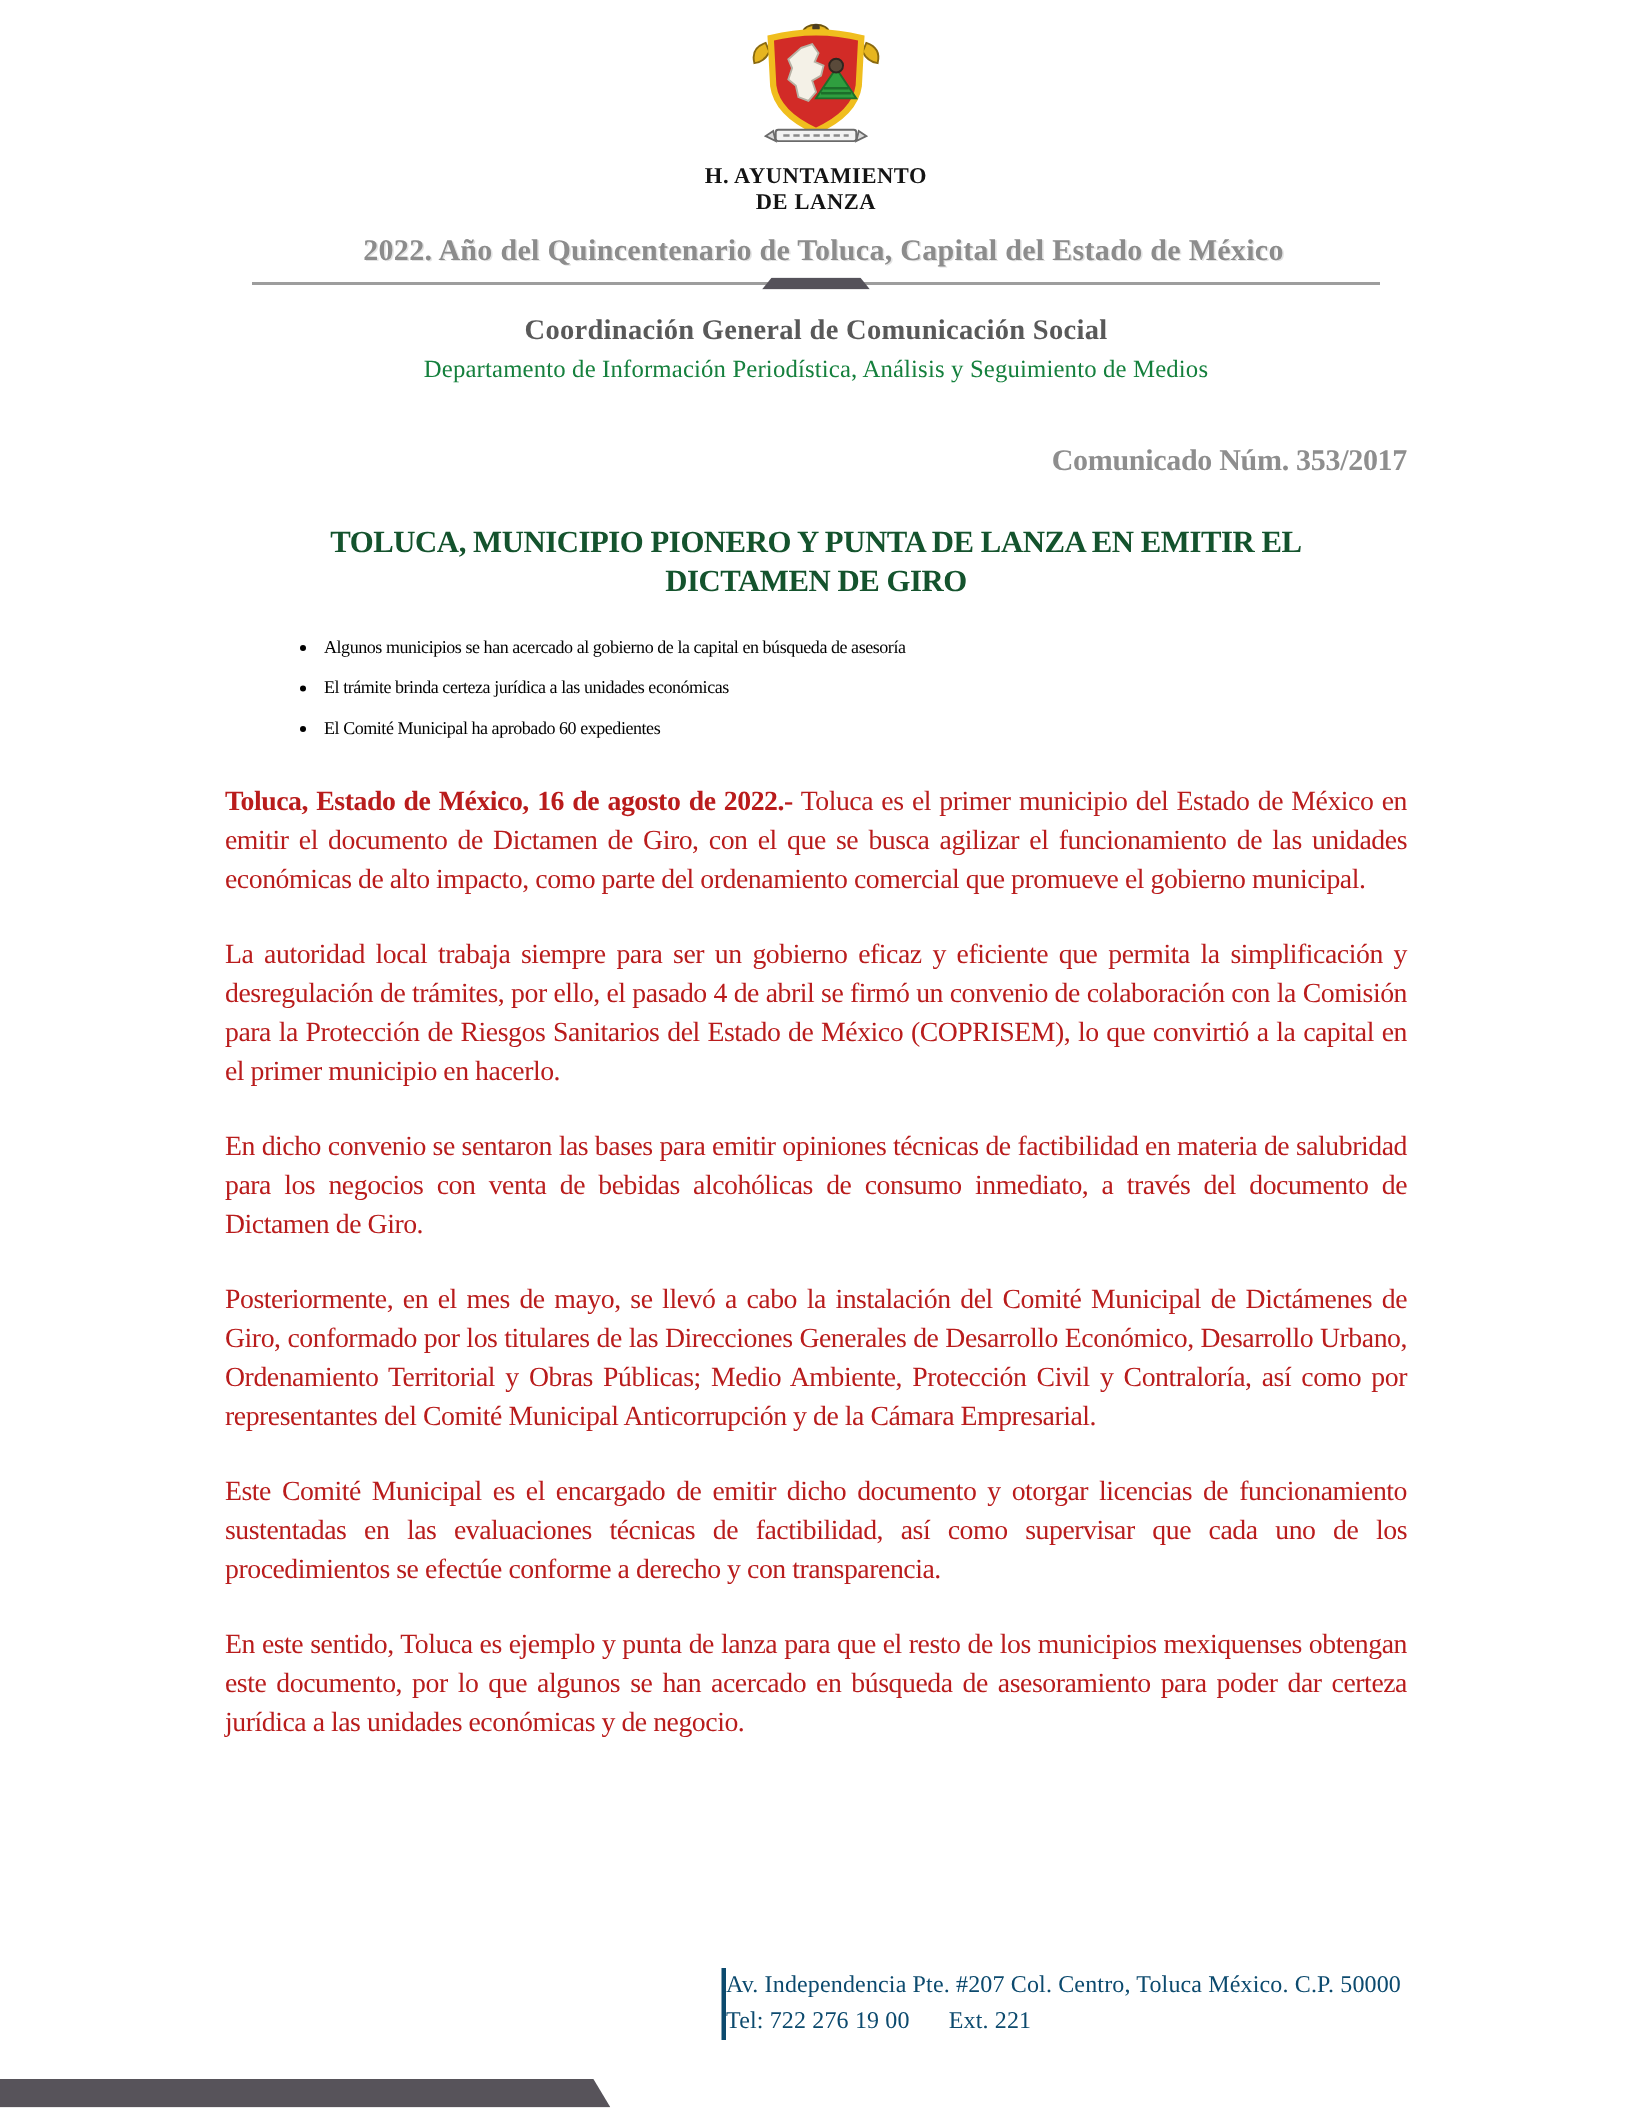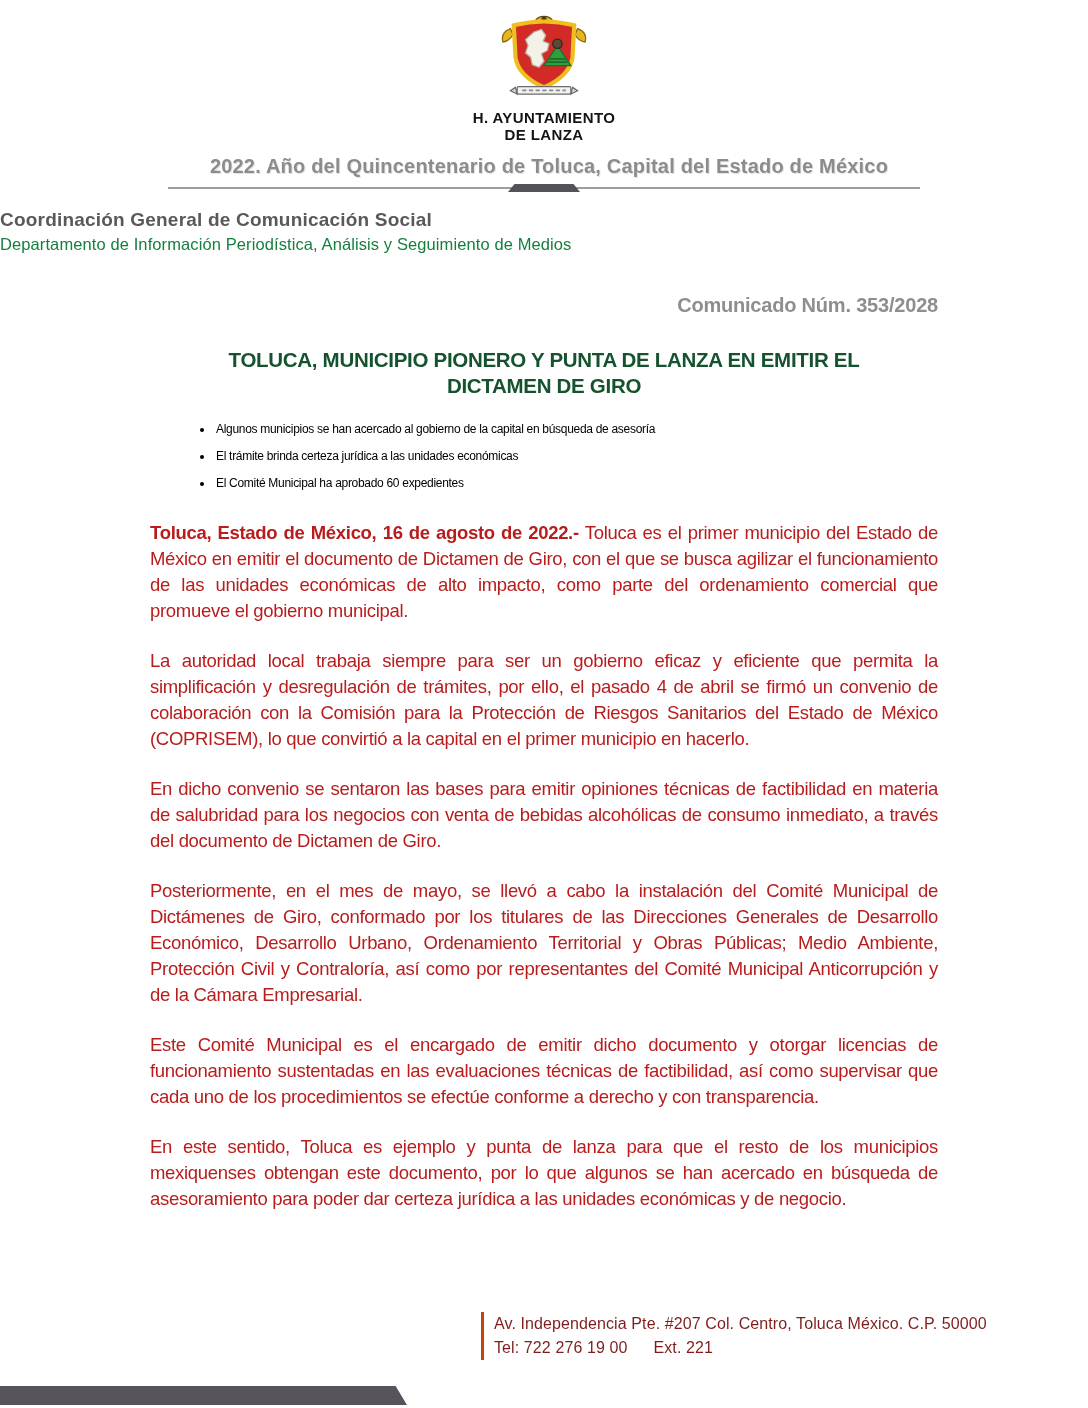--- a/index.html
+++ b/index.html
@@ -4,21 +4,21 @@
 <style>
   * { margin: 0; padding: 0; box-sizing: border-box; }
   html, body { background: #ffffff; }
   .page {
     position: relative;
     width: 1088px;
     height: 1408px;
     margin: 0 auto;
     background: #ffffff;
     overflow: hidden;
-    font-family: Liberation Sans, sans-serif;
+    font-family: Liberation Serif, serif;
     color: #000;
   }
 
   
   .header { text-align: center; padding-top: 13px; }
   .crest { display: inline-block; line-height: 0; }
   .org-name {
     margin-top: 2px;
     font-size: 15px;
     line-height: 17px;
@@ -37,21 +37,21 @@
   }
   .divider { position: relative; width: 752px; margin: 5px auto 0; height: 9px; }
   .divider .line {
     position: absolute; top: 4px; left: 0; right: 0; height: 2px; background: #9d9d9d;
   }
   .divider .notch {
     position: absolute; top: 1px; left: 50%; transform: translateX(-50%);
     width: 72px; height: 8px; background: #55525a;
     clip-path: polygon(9% 0, 91% 0, 100% 100%, 0 100%);
   }
-  .dept { margin-top: 17px; text-align: left; }
+  .dept { margin-top: 17px; text-align: center; }
   .dept-1 { font-size: 19px; font-weight: bold; color: #595959; letter-spacing: 0.2px; }
   .dept-2 { margin-top: 4px; font-size: 16.5px; color: #15803d; letter-spacing: 0.1px; }
 
   
   .content { padding: 0 150px; }
   .comunicado {
     margin-top: 40px;
     text-align: right;
     font-size: 20px;
     font-weight: bold;
@@ -83,25 +83,25 @@
     letter-spacing: -0.3px;
     color: #b91c1c;
   }
   .para .lead { font-weight: bold; }
 
   
   .footer {
     position: absolute;
     left: 481px;
     top: 1312px;
-    border-left: 3px solid #c2410c;
-    padding-left: 10px;
+    border-left: 3px solid #0c4a6e;
+    padding-left: 0;
     font-size: 16px;
     line-height: 24px;
-    color: #7f1d1d;
+    color: #0c4a6e;
     letter-spacing: 0.1px;
   }
   .footer .ext { display: inline-block; margin-left: 26px; }
   .bottom-bar {
     position: absolute;
     left: 0;
     top: 1386px;
     width: 407px;
     height: 19px;
     background: #57535a;
@@ -146,21 +146,21 @@
       <div class="line"></div>
       <div class="notch"></div>
     </div>
     <div class="dept">
       <div class="dept-1">Coordinación General de Comunicación Social</div>
       <div class="dept-2">Departamento de Información Periodística, Análisis y Seguimiento de Medios</div>
     </div>
   </div>
 
   <div class="content">
-    <div class="comunicado">Comunicado Núm. 353/2028</div>
+    <div class="comunicado">Comunicado Núm. 353/2017</div>
 
     <div class="doc-title">
       <div>TOLUCA, MUNICIPIO PIONERO Y PUNTA DE LANZA EN EMITIR EL</div>
       <div>DICTAMEN DE GIRO</div>
     </div>
 
     <ul class="bullets">
       <li>Algunos municipios se han acercado al gobierno de la capital en búsqueda de asesoría</li>
       <li>El trámite brinda certeza jurídica a las unidades económicas</li>
       <li>El Comité Municipal ha aprobado 60 expedientes</li>

